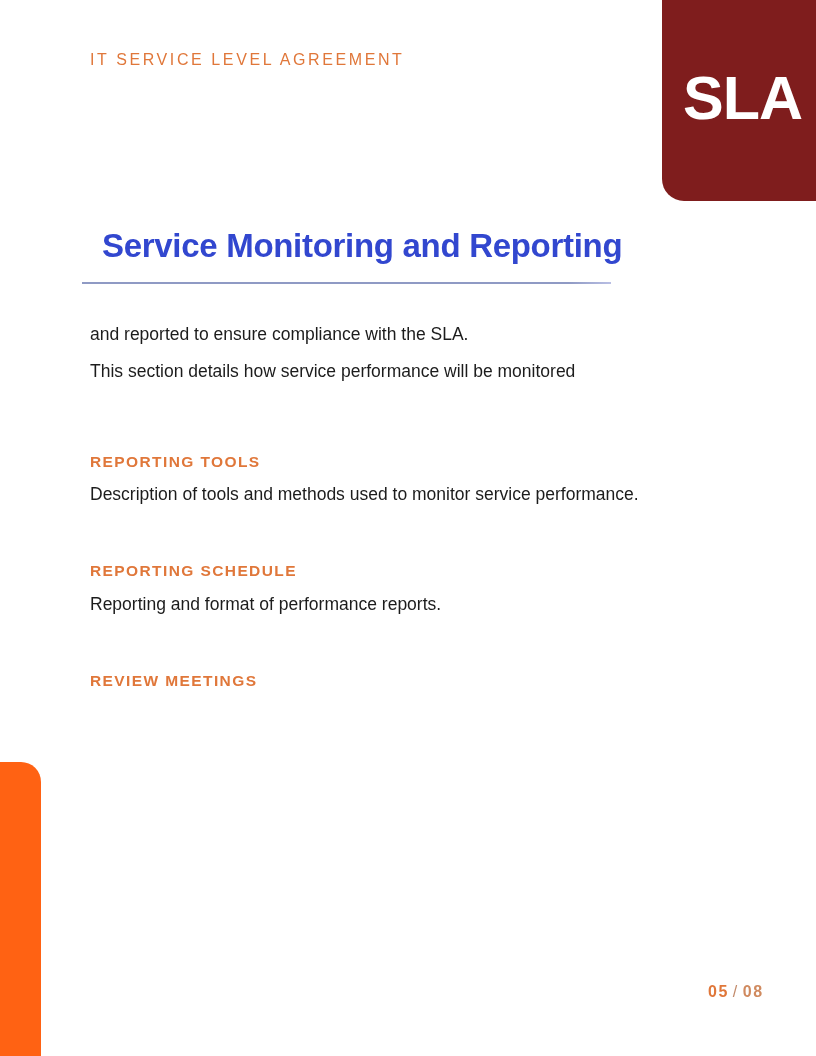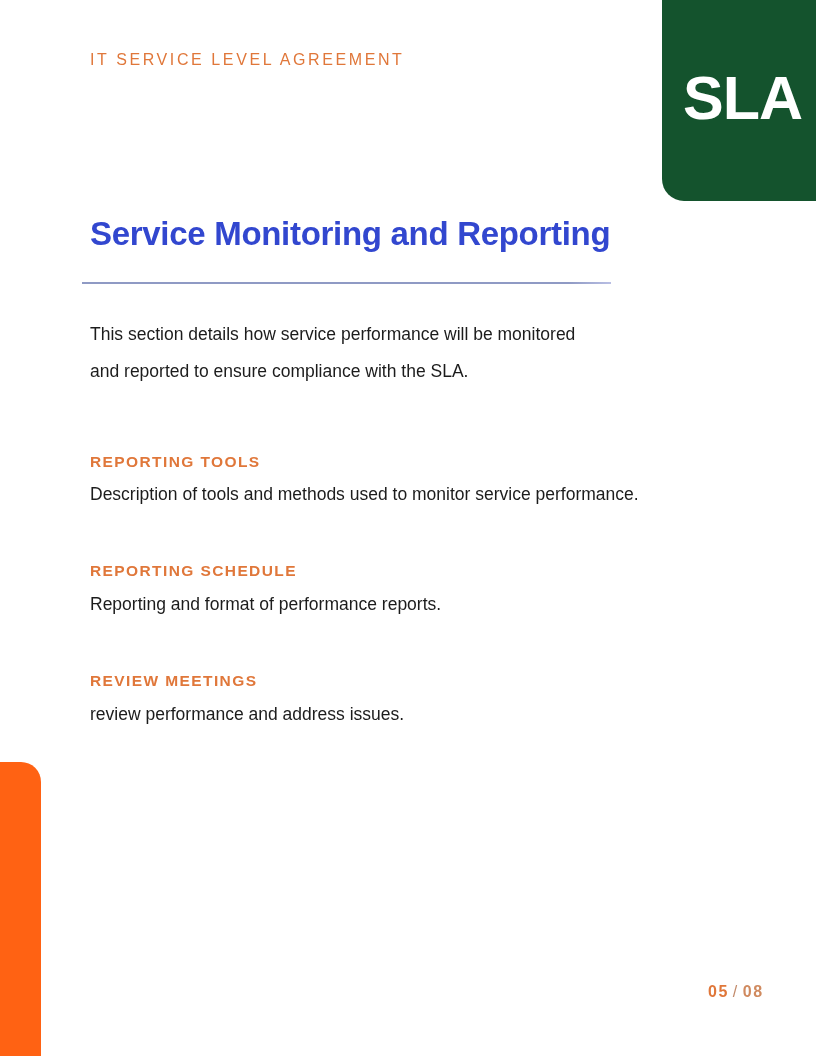--- a/index.html
+++ b/index.html
@@ -23,39 +23,39 @@
       color: #e0773a;
       font-weight: 400;
       white-space: nowrap;
     }
     .badge {
       position: absolute;
       left: 662px;
       top: 0;
       width: 154px;
       height: 201px;
-      background: #14532d;
+      background: #7f1d1d;
       border-bottom-left-radius: 22px;
     }
     .badge-text {
       position: absolute;
       left: 21px;
       top: 68px;
       font-size: 61px;
       font-weight: 700;
       color: #ffffff;
       letter-spacing: -1px;
       line-height: 1;
       white-space: nowrap;
     }
     .title {
       position: absolute;
       left: 90px;
       top: 214px;
-      margin: 0;
+      margin: 12px;
       font-size: 33px;
       font-weight: 700;
       color: #3247cf;
       letter-spacing: -0.3px;
       white-space: nowrap;
       line-height: 1.2;
     }
     .rule {
       position: absolute;
       left: 82px;
@@ -121,36 +121,35 @@
 
 <div class="badge">
   <div class="badge-text">SLA</div>
 </div>
 
 <h1 class="title">Service Monitoring and Reporting</h1>
 
 <div class="rule"></div>
 
 <div class="intro">
+  <p>and reported to ensure compliance with the SLA.</p>
   <p>This section details how service performance will be monitored</p>
-  <p>and reported to ensure compliance with the SLA.</p>
 </div>
 
 <div class="section-label" style="top:454px;">REPORTING TOOLS</div>
 <div class="section-body" style="top:476px;text-align:right;">
   <p>Description of tools and methods used to monitor service performance.</p>
 </div>
 
 <div class="section-label" style="top:563px;">REPORTING SCHEDULE</div>
 <div class="section-body" style="top:586px;">
   <p>Reporting and format of performance reports.</p>
 </div>
 
 <div class="section-label" style="top:673px;">REVIEW MEETINGS</div>
 <div class="section-body" style="top:696px;">
-  <p>review performance and address issues.</p>
 </div>
 
 <div class="side-bar"></div>
 
 <div class="page-num">
   <span class="current">05</span><span class="sep">/</span><span class="total">08</span>
 </div>
 
 </body></html>

